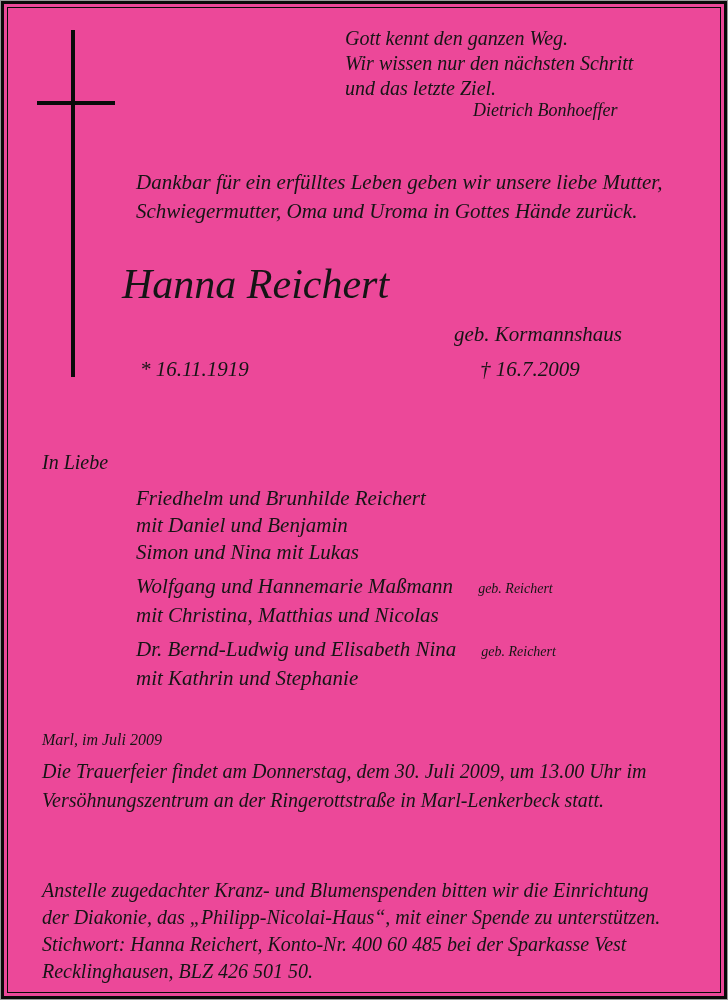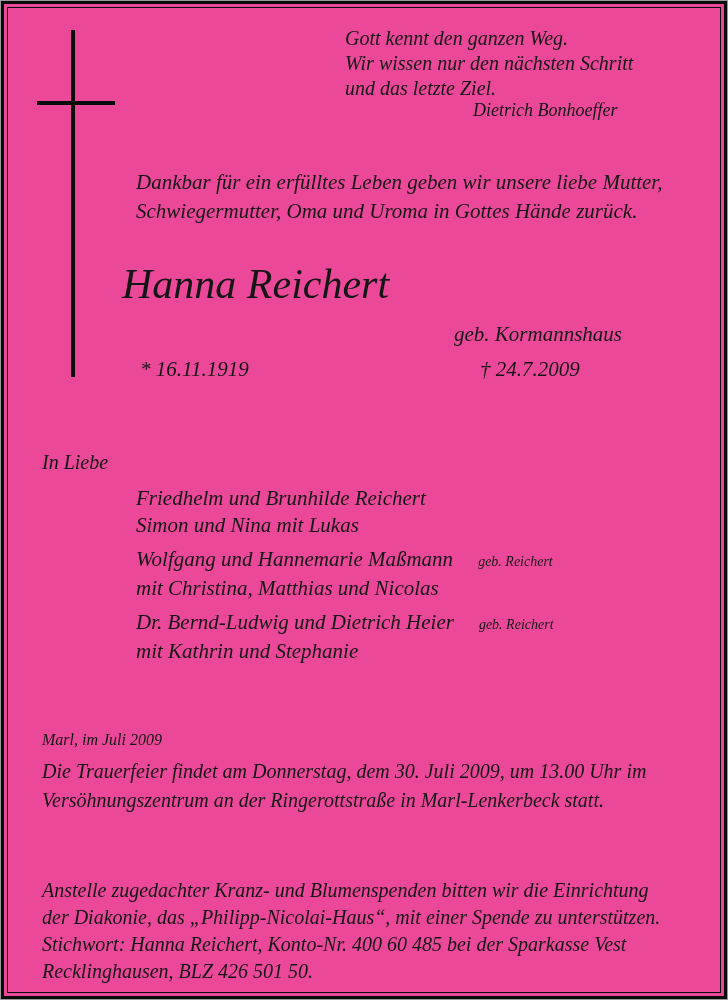--- a/index.html
+++ b/index.html
@@ -159,35 +159,36 @@
   <div class="abs intro">
     <div>Dankbar für ein erfülltes Leben geben wir unsere liebe Mutter,</div>
     <div>Schwiegermutter, Oma und Uroma in Gottes Hände zurück.</div>
   </div>
 
   <div class="abs quote-attrib">Dietrich Bonhoeffer</div>
 
   <h1 class="abs name">Hanna Reichert</h1>
   <div class="abs maiden">geb. Kormannshaus</div>
   <div class="abs birth">* 16.11.1919</div>
-  <div class="abs death">† 24.7.2009</div>
+  <div class="abs death">† 16.7.2009</div>
 
   <div class="abs inliebe">In Liebe</div>
 
   <div class="abs family">
     <div class="fam-group">
       <div>Friedhelm und Brunhilde Reichert</div>
+      <div>mit Daniel und Benjamin</div>
       <div>Simon und Nina mit Lukas</div>
     </div>
     <div class="fam-group">
       <div><span>Wolfgang und Hannemarie Maßmann</span><span class="suffix">geb. Reichert</span></div>
       <div>mit Christina, Matthias und Nicolas</div>
     </div>
     <div class="fam-group">
-      <div><span>Dr. Bernd-Ludwig und Dietrich Heier</span><span class="suffix">geb. Reichert</span></div>
+      <div><span>Dr. Bernd-Ludwig und Elisabeth Nina</span><span class="suffix">geb. Reichert</span></div>
       <div>mit Kathrin und Stephanie</div>
     </div>
   </div>
 
   <div class="abs dateline">Marl, im Juli 2009</div>
 
   <div class="abs para p-service">
     <div>Die Trauerfeier findet am Donnerstag, dem 30. Juli 2009, um 13.00 Uhr im</div>
     <div>Versöhnungszentrum an der Ringerottstraße in Marl-Lenkerbeck statt.</div>
   </div>

